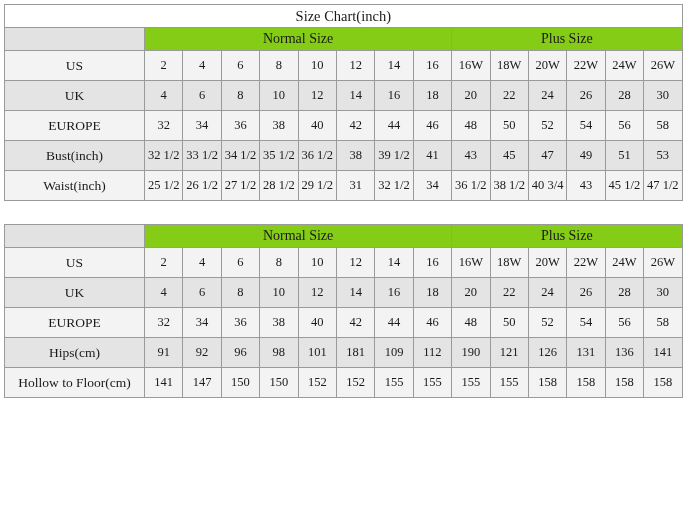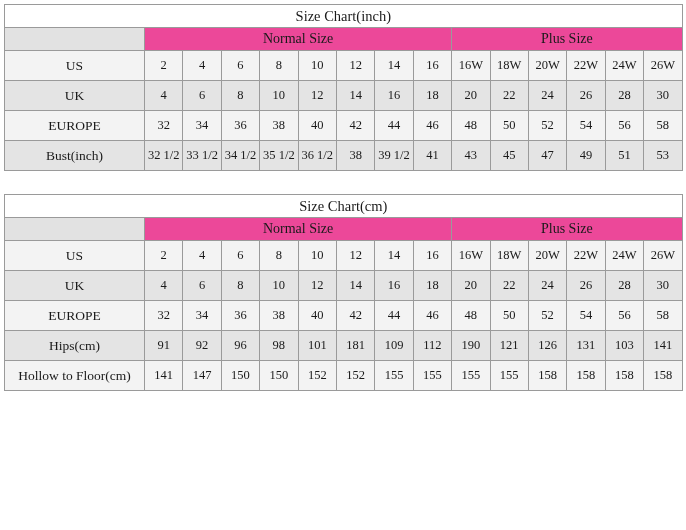--- a/index.html
+++ b/index.html
@@ -40,21 +40,21 @@
     padding: 0;
   }
   .title-row td {
     font-size: 14.5px;
     height: 22px;
     background: #ffffff;
   }
   .group-row td {
     font-size: 14px;
     height: 22px;
-    background: #ec4899;
+    background: #84cc16;
   }
   .group-row td.blank {
     background: #e2e2e2;
   }
   .data-row td {
     font-size: 12.5px;
     height: 29px;
   }
   .data-row td.rowlabel {
     font-size: 13.5px;
@@ -157,34 +157,48 @@
           <td>38</td>
           <td>39 1/2</td>
           <td>41</td>
           <td>43</td>
           <td>45</td>
           <td>47</td>
           <td>49</td>
           <td>51</td>
           <td>53</td>
         </tr>
+        <tr class="data-row shade-b">
+          <td class="rowlabel">Waist(inch)</td>
+          <td>25 1/2</td>
+          <td>26 1/2</td>
+          <td>27 1/2</td>
+          <td>28 1/2</td>
+          <td>29 1/2</td>
+          <td>31</td>
+          <td>32 1/2</td>
+          <td>34</td>
+          <td>36 1/2</td>
+          <td>38 1/2</td>
+          <td>40 3/4</td>
+          <td>43</td>
+          <td>45 1/2</td>
+          <td>47 1/2</td>
+        </tr>
       </tbody>
     </table>
   </div>
 
   <div class="wrap">
     <table class="size-chart cm-table">
       <colgroup>
         <col style="width:140px">
         <col span="14" style="width:38.4px">
       </colgroup>
       <tbody>
-        <tr class="title-row">
-          <td colspan="15">Size Chart(cm)</td>
-        </tr>
         <tr class="group-row">
           <td class="blank"></td>
           <td colspan="8">Normal Size</td>
           <td colspan="6">Plus Size</td>
         </tr>
 
         <tr class="data-row shade-b">
           <td class="rowlabel">US</td>
           <td>2</td>
           <td>4</td>
@@ -242,21 +256,21 @@
           <td>96</td>
           <td>98</td>
           <td>101</td>
           <td>181</td>
           <td>109</td>
           <td>112</td>
           <td>190</td>
           <td>121</td>
           <td>126</td>
           <td>131</td>
-          <td>103</td>
+          <td>136</td>
           <td>141</td>
         </tr>
         <tr class="data-row shade-b tall">
           <td class="rowlabel">Hollow to Floor(cm)</td>
           <td>141</td>
           <td>147</td>
           <td>150</td>
           <td>150</td>
           <td>152</td>
           <td>152</td>

